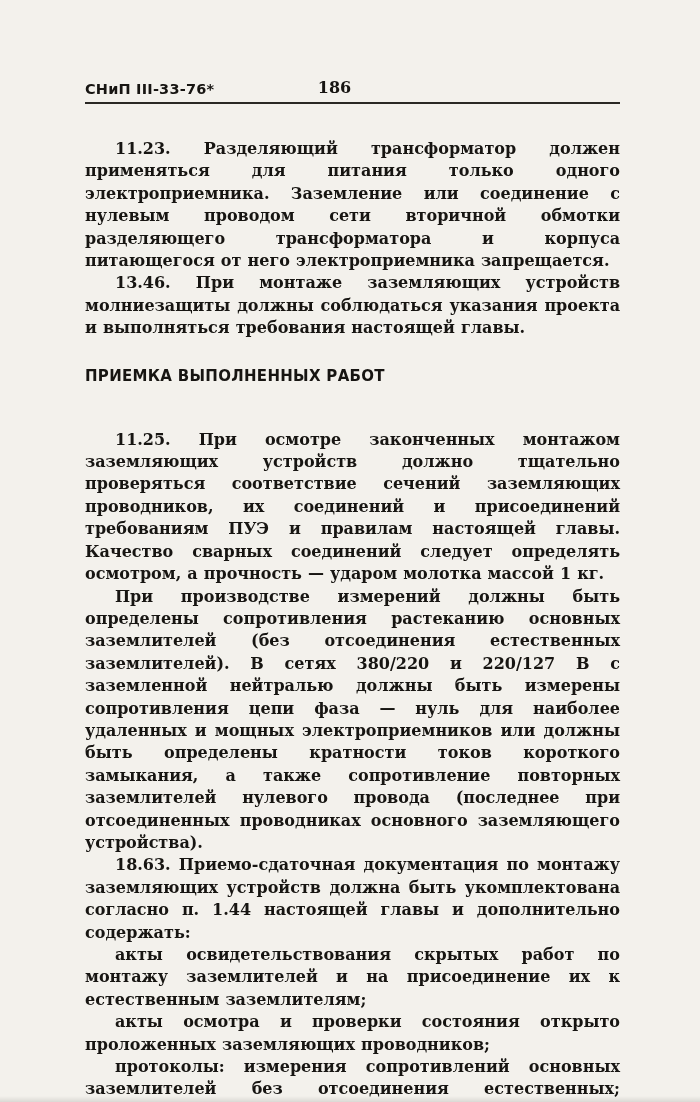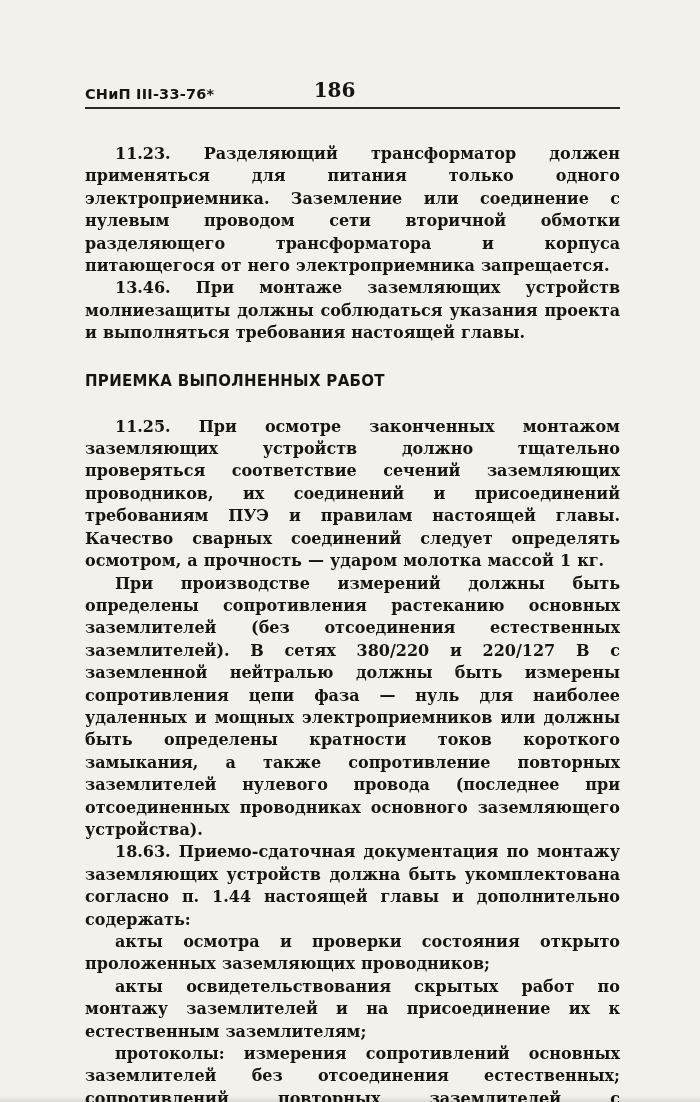--- a/index.html
+++ b/index.html
@@ -35,21 +35,21 @@
     flex: 1;
     font-family: "DejaVu Sans", "Liberation Sans", sans-serif;
     font-weight: bold;
     font-size: 14.5px;
     letter-spacing: 0.2px;
   }
   .page-num{
     flex: 0 0 auto;
     transform: translateX(-18px);
     font-weight: bold;
-    font-size: 20px;
+    font-size: 16px;
   }
   .head-spacer{
     flex: 1;
   }
   .head-rule{
     border: 0;
     border-top: 2px solid #2a2824;
     margin: 0 0 34px 0;
   }
   
@@ -60,21 +60,21 @@
     line-height: 22.4px;
     text-align: justify;
     text-indent: 30px;
     word-spacing: 0.5px;
   }
   .section-heading{
     font-family: "DejaVu Sans", "Liberation Sans", sans-serif;
     font-weight: bold;
     font-size: 15px;
     letter-spacing: 0.3px;
-    margin: 27px 0 26px 0;
+    margin: 27px 0 44px 0;
   }
   
   .scan-edge{
     position: absolute;
     left: 0; right: 0; bottom: 0;
     height: 6px;
     background: linear-gradient(to bottom, rgba(0,0,0,0), rgba(0,0,0,0.10));
   }
 </style>
 </head>
@@ -92,20 +92,20 @@
 
   <div class="body-text">
     <p>11.23. Разделяющий трансформатор должен применяться для питания только одного электроприемника. Заземление или соединение с нулевым проводом сети вторичной обмотки разделяющего трансформатора и корпуса питающегося от него электроприемника запрещается.</p>
     <p>13.46. При монтаже заземляющих устройств молниезащиты должны соблюдаться указания проекта и выполняться требования настоящей главы.</p>
 
     <h2 class="section-heading">ПРИЕМКА ВЫПОЛНЕННЫХ РАБОТ</h2>
 
     <p>11.25. При осмотре законченных монтажом заземляющих устройств должно тщательно проверяться соответствие сечений заземляющих проводников, их соединений и присоединений требованиям ПУЭ и правилам настоящей главы. Качество сварных соединений следует определять осмотром, а прочность — ударом молотка массой 1 кг.</p>
     <p>При производстве измерений должны быть определены сопротивления растеканию основных заземлителей (без отсоединения естественных заземлителей). В сетях 380/220 и 220/127 В с заземленной нейтралью должны быть измерены сопротивления цепи фаза — нуль для наиболее удаленных и мощных электроприемников или должны быть определены кратности токов короткого замыкания, а также сопротивление повторных заземлителей нулевого провода (последнее при отсоединенных проводниках основного заземляющего устройства).</p>
     <p>18.63. Приемо-сдаточная документация по монтажу заземляющих устройств должна быть укомплектована согласно п. 1.44 настоящей главы и дополнительно содержать:</p>
+    <p>акты освидетельствования скрытых работ по монтажу заземлителей и на присоединение их к естественным заземлителям;</p>
     <p>акты осмотра и проверки состояния открыто проложенных заземляющих проводников;</p>
-    <p>акты освидетельствования скрытых работ по монтажу заземлителей и на присоединение их к естественным заземлителям;</p>
     <p>протоколы: измерения сопротивлений основных заземлителей без отсоединения естественных; сопротивлений повторных заземлителей с отсоединением от основных заземлителей; проверки наличия цепи между зазем-</p>
   </div>
 
 </div>
 
 <div class="scan-edge"></div>
 
 </body></html>

